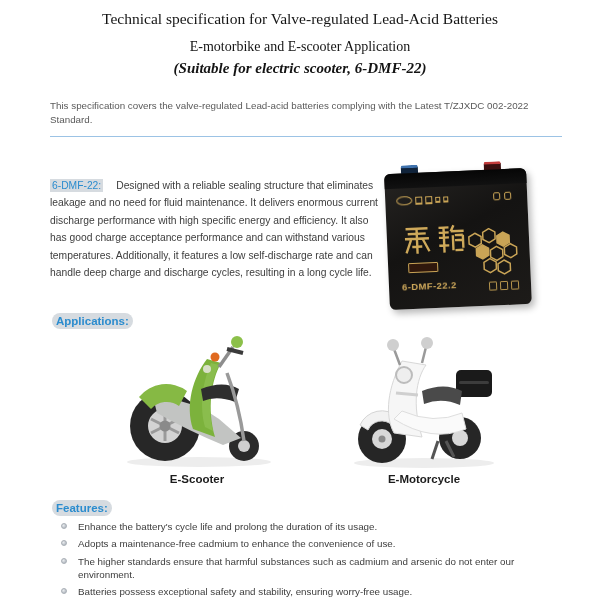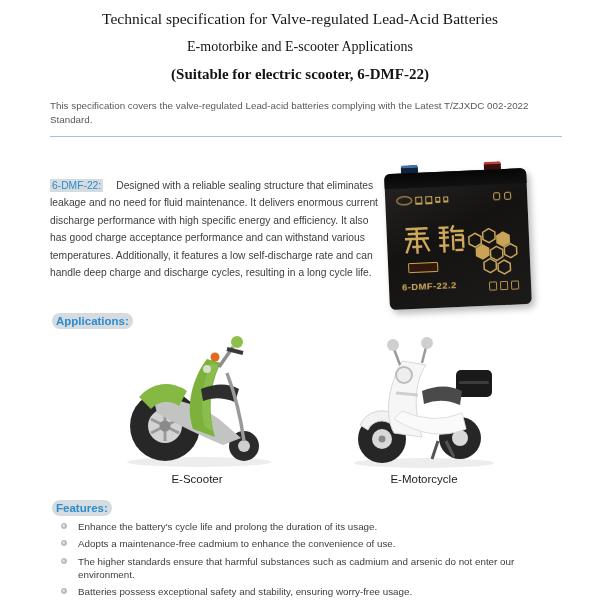--- a/index.html
+++ b/index.html
@@ -5,21 +5,21 @@
   * { margin:0; padding:0; box-sizing:border-box; }
   html,body { width:600px; height:600px; background:#ffffff; }
   body { font-family:"Liberation Sans", sans-serif; color:#3d3d3d; }
   .page { position:relative; width:600px; height:597px; overflow:hidden; background:#fff; }
 
   
   .title-line { position:absolute; left:0; width:600px; text-align:center;
                 font-family:"Liberation Serif", serif; color:#141414; }
   .title-1 { top:10px;  font-size:15.5px; }
   .title-2 { top:39px;  font-size:14px; }
-  .title-3 { top:66px;  font-size:15px; font-weight:bold; }
+  .title-3 { top:60px;  font-size:15px; font-weight:bold;font-style:italic; }
 
   .intro { position:absolute; top:99px; left:50px; width:514px;
            font-size:9.8px; line-height:13.5px; color:#5a5a5a; }
 
   .rule { position:absolute; top:136px; left:50px; width:512px; height:0;
           border-top:1.5px solid #9cc3e5; }
 
   
   .sec-heading { position:absolute; top:150px; left:52px; font-size:12.5px;
                  font-weight:bold; color:#2b8cce; }
@@ -62,37 +62,37 @@
   .tag-label { position:absolute; left:52px; font-size:11.5px; font-weight:bold;
                color:#2b8cce; background:#d6dbe0; padding:2px 4px;border-radius:8px; }
   .tag-apps { top:313px; }
   .tag-features { top:500px; }
 
   
   .figure { position:absolute; top:333px; text-align:center; }
   .fig-scooter   { left:103px; width:188px; }
   .fig-motorbike { left:335px; width:178px; }
   .fig-img { display:block; margin:0 auto; }
-  .fig-caption { margin-top:2px; font-size:11.5px; font-weight:normal; color:#1c1c1c; }
+  .fig-caption { margin-top:2px; font-size:11.5px; font-weight:bold; color:#1c1c1c; }
 
   
   .features-list { position:absolute; top:520px; left:60px; width:506px; list-style:none; }
   .features-list li { position:relative; padding-left:18px; margin-bottom:4.2px;
                       font-size:9.8px; line-height:13.2px; color:#3d3d3d; }
   .bullet { position:absolute; left:1px; top:3px; width:6px; height:6px; border-radius:50%;
             background:radial-gradient(circle at 35% 35%, #e9ecef 0%, #b9bfc6 70%);
             border:1px solid #a8aeb5; }
 </style>
 </head>
 <body>
 
 <div class="page">
 
   <div class="title-line title-1">Technical specification for Valve-regulated Lead-Acid Batteries</div>
-  <div class="title-line title-2">E-motorbike and E-scooter Applications</div>
+  <div class="title-line title-2">E-motorbike and E-scooter Application</div>
   <div class="title-line title-3">(Suitable for electric scooter, 6-DMF-22)</div>
 
   <div class="intro">This specification covers the valve-regulated Lead-acid batteries complying with the Latest T/ZJXDC 002-2022 Standard.</div>
 
   <div class="rule"></div>
 
 
   <div class="para">
     <span class="hl">6-DMF-22:</span><span class="tabgap"></span><span>Designed with a reliable sealing structure that eliminates leakage and no need for fluid maintenance. It delivers enormous current discharge performance with high specific energy and efficiency. It also has good charge acceptance performance and can withstand various temperatures. Additionally, it features a low self-discharge rate and can handle deep charge and discharge cycles, resulting in a long cycle life.</span>
   </div>

